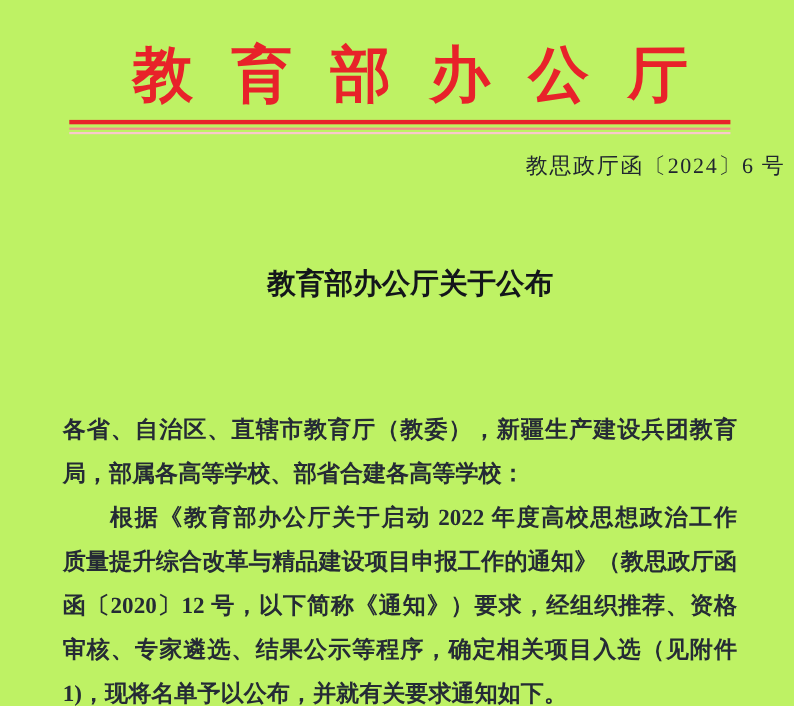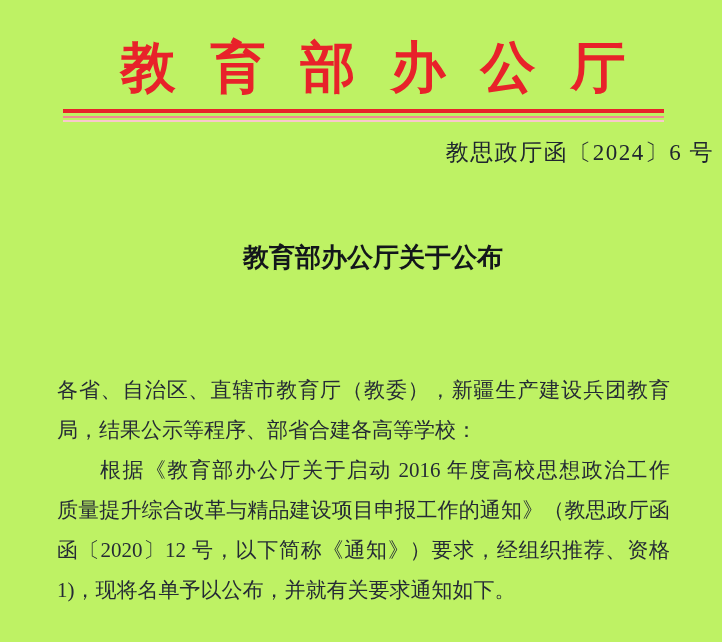--- a/index.html
+++ b/index.html
@@ -41,21 +41,21 @@
   .rule .s1 { height: 4px;   background: #e8222a; }
   .rule .g1 { height: 3px;   background: transparent; }
   .rule .s2 { height: 2px;   background: #f28b90; }
   .rule .g2 { height: 2px;   background: transparent; }
   .rule .s3 { height: 2px;   background: #f9c9cc; }
   
   .doc-number {
     position: absolute;
     top: 137px;
     right: 32px;
-    font-size: 23px;
+    font-size: 20px;
     color: #20262f;
     letter-spacing: 1.5px;
     white-space: nowrap;
   }
   
   .title-block {
     position: absolute;
     top: 239px;
     left: 0;
     right: 0;
@@ -69,21 +69,21 @@
   
   .body-block {
     position: absolute;
     top: 370px;
     left: 57px;
     width: 613px;
     font-size: 21px;
     line-height: 40px;
     color: #252b35;
   }
-  .body-line { white-space: nowrap; }
+  .body-line { white-space: nowrap; font-weight: bold; }
   .body-line.fill {
     text-align: justify;
     text-align-last: justify;
     white-space: normal;
   }
   .body-line.indent { text-indent: 43px; }
 </style>
 </head>
 <body>
 
@@ -100,20 +100,21 @@
   </div>
 
   <div class="doc-number">教思政厅函〔2024〕6 号</div>
 
   <div class="title-block">
     <div class="title-line">教育部办公厅关于公布</div>
   </div>
 
   <div class="body-block">
     <div class="body-line fill">各省、自治区、直辖市教育厅（教委），新疆生产建设兵团教育</div>
-    <div class="body-line">局，结果公示等程序、部省合建各高等学校：</div>
-    <div class="body-line fill indent">根据《教育部办公厅关于启动 2016 年度高校思想政治工作</div>
+    <div class="body-line">局，部属各高等学校、部省合建各高等学校：</div>
+    <div class="body-line fill indent">根据《教育部办公厅关于启动 2022 年度高校思想政治工作</div>
     <div class="body-line fill">质量提升综合改革与精品建设项目申报工作的通知》（教思政厅函</div>
     <div class="body-line fill">函〔2020〕12 号，以下简称《通知》）要求，经组织推荐、资格</div>
+    <div class="body-line fill">审核、专家遴选、结果公示等程序，确定相关项目入选（见附件</div>
     <div class="body-line">1)，现将名单予以公布，并就有关要求通知如下。</div>
   </div>
 
 </div>
 
 </body></html>

